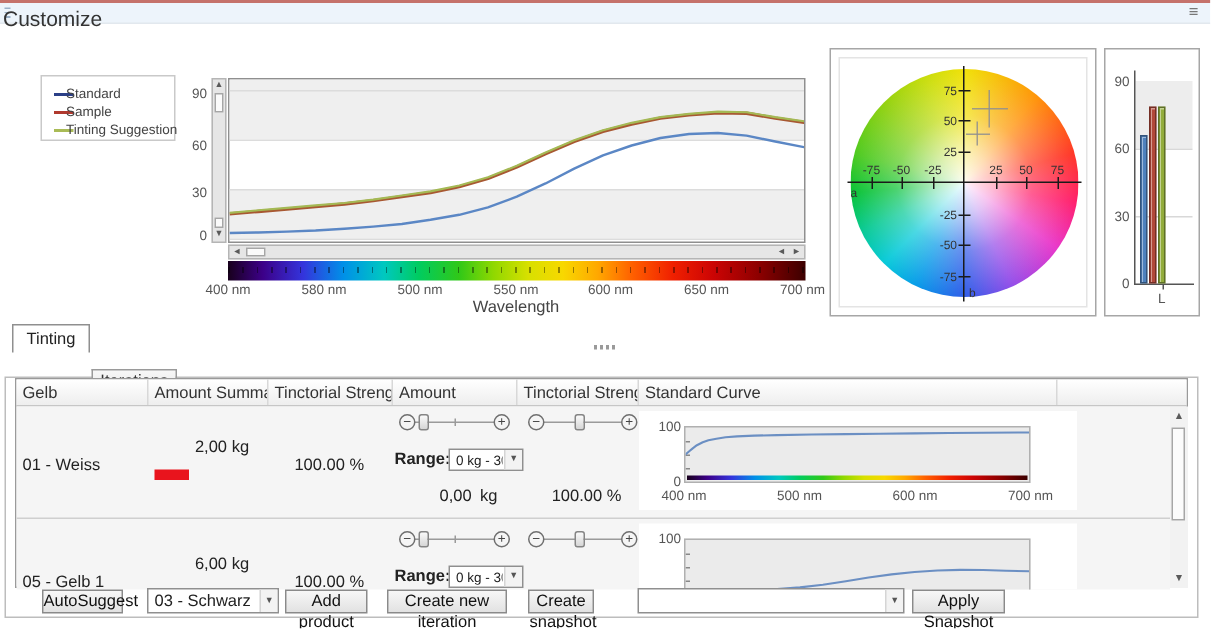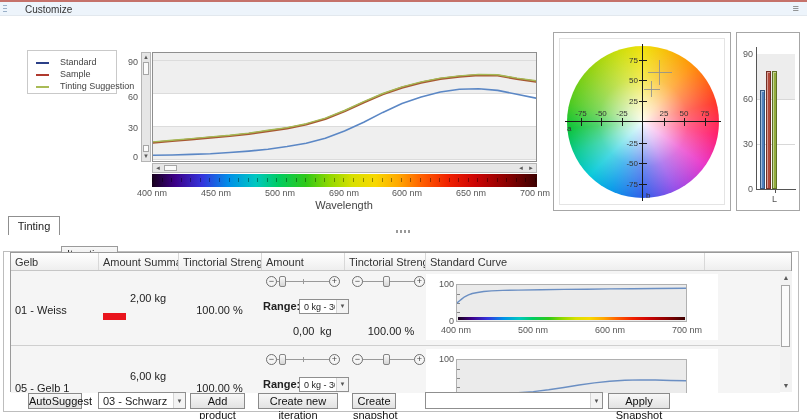--- a/index.html
+++ b/index.html
@@ -5,27 +5,27 @@
 *{margin:0;padding:0;box-sizing:border-box;}
 html,body{background:#fff;}
 body{font-family:"Liberation Sans",sans-serif;}
 .screen{position:relative;width:807px;height:419px;background:#fff;overflow:hidden;font-size:11px;color:#222;}
 .tick{position:absolute;font-size:9px;color:#555;white-space:nowrap;}
 .tick.r{text-align:right;}
 .tick.c{text-align:center;}
 
 .titlebar{position:absolute;left:0;top:0;width:807px;height:16px;background:#edf4fb;border-top:2px solid #c5726b;border-bottom:1px solid #e2e8ee;}
 .grip{position:absolute;left:3px;top:3px;width:4px;height:9px;background-image:repeating-linear-gradient(to bottom,#9ab0c8 0 1px,transparent 1px 3px);}
-.tb-title{position:absolute;left:25px;top:2px;font-size:10px;color:#333;}
+.tb-title{position:absolute;left:2px;top:2px;font-size:14px;color:#333;}
 .tb-menu{position:absolute;right:8px;top:0px;font-size:11px;color:#777;cursor:pointer;}
 
 .legend{position:absolute;left:27px;top:50px;width:90px;height:44px;background:#fff;border:1px solid #c9c9c9;}
 .lg-item{position:absolute;left:8px;height:12px;}
 .lg-line{position:absolute;left:0;top:5px;width:13px;height:2px;}
-.lg-lab{position:absolute;left:24px;top:0;font-size:9px;color:#444;white-space:nowrap;}
+.lg-lab{position:absolute;left:8px;top:0;font-size:9px;color:#444;white-space:nowrap;}
 
 .scroll{position:absolute;background:#e6e6e6;border:1px solid #b5b5b5;overflow:hidden;}
 .sarr{position:absolute;font-size:6px;color:#5a5a5a;line-height:7px;text-align:center;cursor:pointer;}
 .sthumb{position:absolute;background:#fbfbfb;border:1px solid #a6a6a6;cursor:pointer;}
 
 .plot{position:absolute;background:#fff;border:1px solid #8f8f8f;overflow:hidden;}
 .band{position:absolute;left:0;right:0;background:#efefef;}
 .gline{position:absolute;left:0;right:0;height:1px;background:#dcdcdc;}
 .spectrum{background:linear-gradient(to right,#18001c 0%,#3c0088 6%,#3434dc 13%,#0090e8 20%,#00c8c0 27%,#00cc60 33%,#30c818 40%,#90d800 46%,#d8e000 52%,#f8d800 58%,#ffa800 64%,#ff6000 70%,#f02000 77%,#cc0404 84%,#8c0000 92%,#3c0000 100%);}
 .spec-ticks{position:absolute;left:0;top:4px;right:0;height:4px;background-image:repeating-linear-gradient(to right,rgba(0,0,0,.4) 0 1px,transparent 1px 9.57px);}
@@ -126,23 +126,23 @@
     <div class="sthumb" style="top:1px;height:6px;left:11px;width:13px;"></div>
     <div class="sarr" style="right:11px;top:1px;width:8px;">◄</div>
     <div class="sarr" style="right:1px;top:1px;width:8px;">►</div>
   </div>
 
   <div class="spectrum" style="position:absolute;left:152px;top:174px;width:385px;height:13px;">
     <div class="spec-ticks"></div>
   </div>
 
   <span class="tick c" style="left:130px;top:188px;width:44px;">400 nm</span>
-  <span class="tick c" style="left:194px;top:188px;width:44px;">450 nm</span>
+  <span class="tick c" style="left:194px;top:188px;width:44px;">580 nm</span>
   <span class="tick c" style="left:258px;top:188px;width:44px;">500 nm</span>
-  <span class="tick c" style="left:322px;top:188px;width:44px;">690 nm</span>
+  <span class="tick c" style="left:322px;top:188px;width:44px;">550 nm</span>
   <span class="tick c" style="left:385px;top:188px;width:44px;">600 nm</span>
   <span class="tick c" style="left:449px;top:188px;width:44px;">650 nm</span>
   <span class="tick c" style="left:513px;top:188px;width:44px;">700 nm</span>
   <span class="tick c" style="left:284px;top:199px;width:120px;font-size:11px;color:#444;">Wavelength</span>
 
   <div class="panel" style="left:553px;top:32px;width:178px;height:179px;">
     <div style="position:absolute;left:5px;top:5px;right:5px;bottom:5px;border:1px solid #e4e4e4;"></div>
     <div class="wheel" style="left:13px;top:13px;width:152px;height:152px;"></div>
     <div class="axline" style="left:11px;top:88px;width:156px;height:1px;"></div>
     <div class="axline" style="left:88px;top:11px;width:1px;height:157px;"></div>

